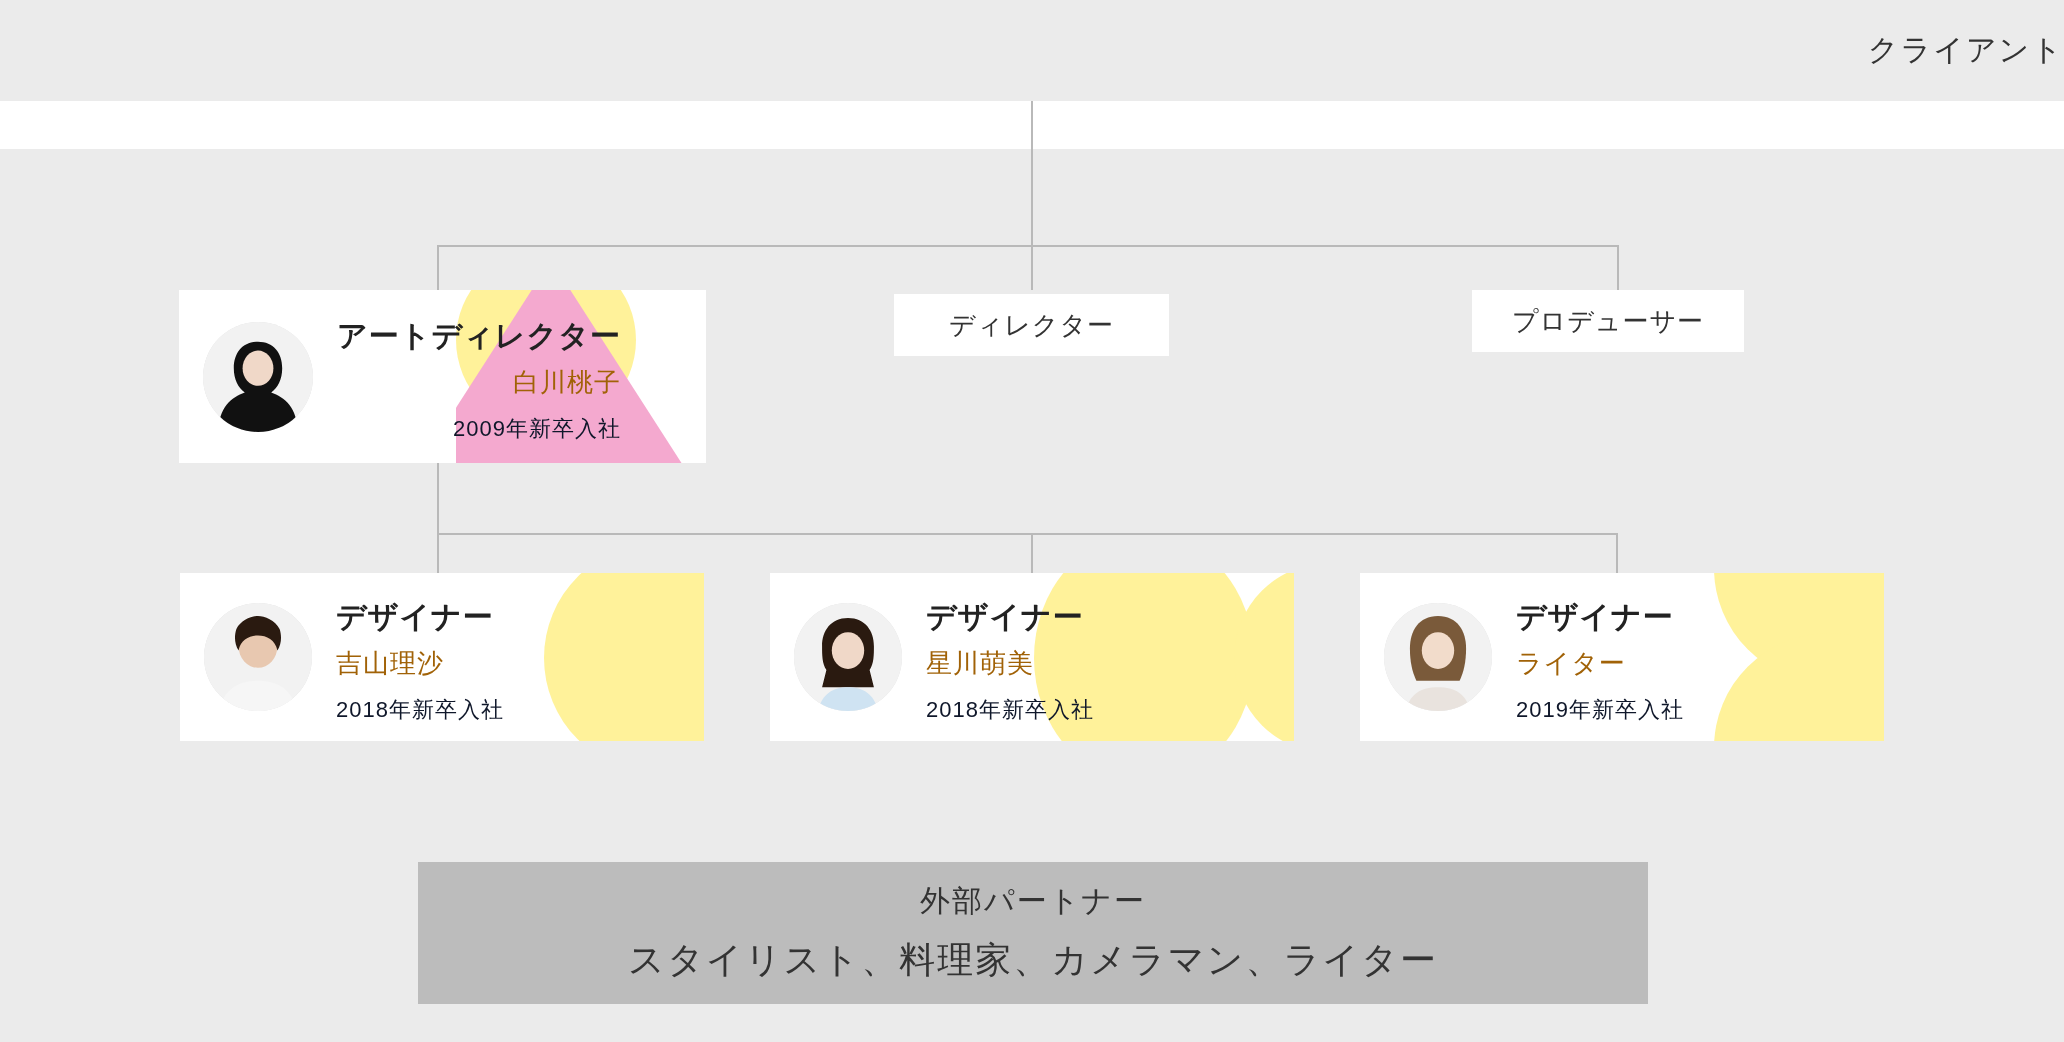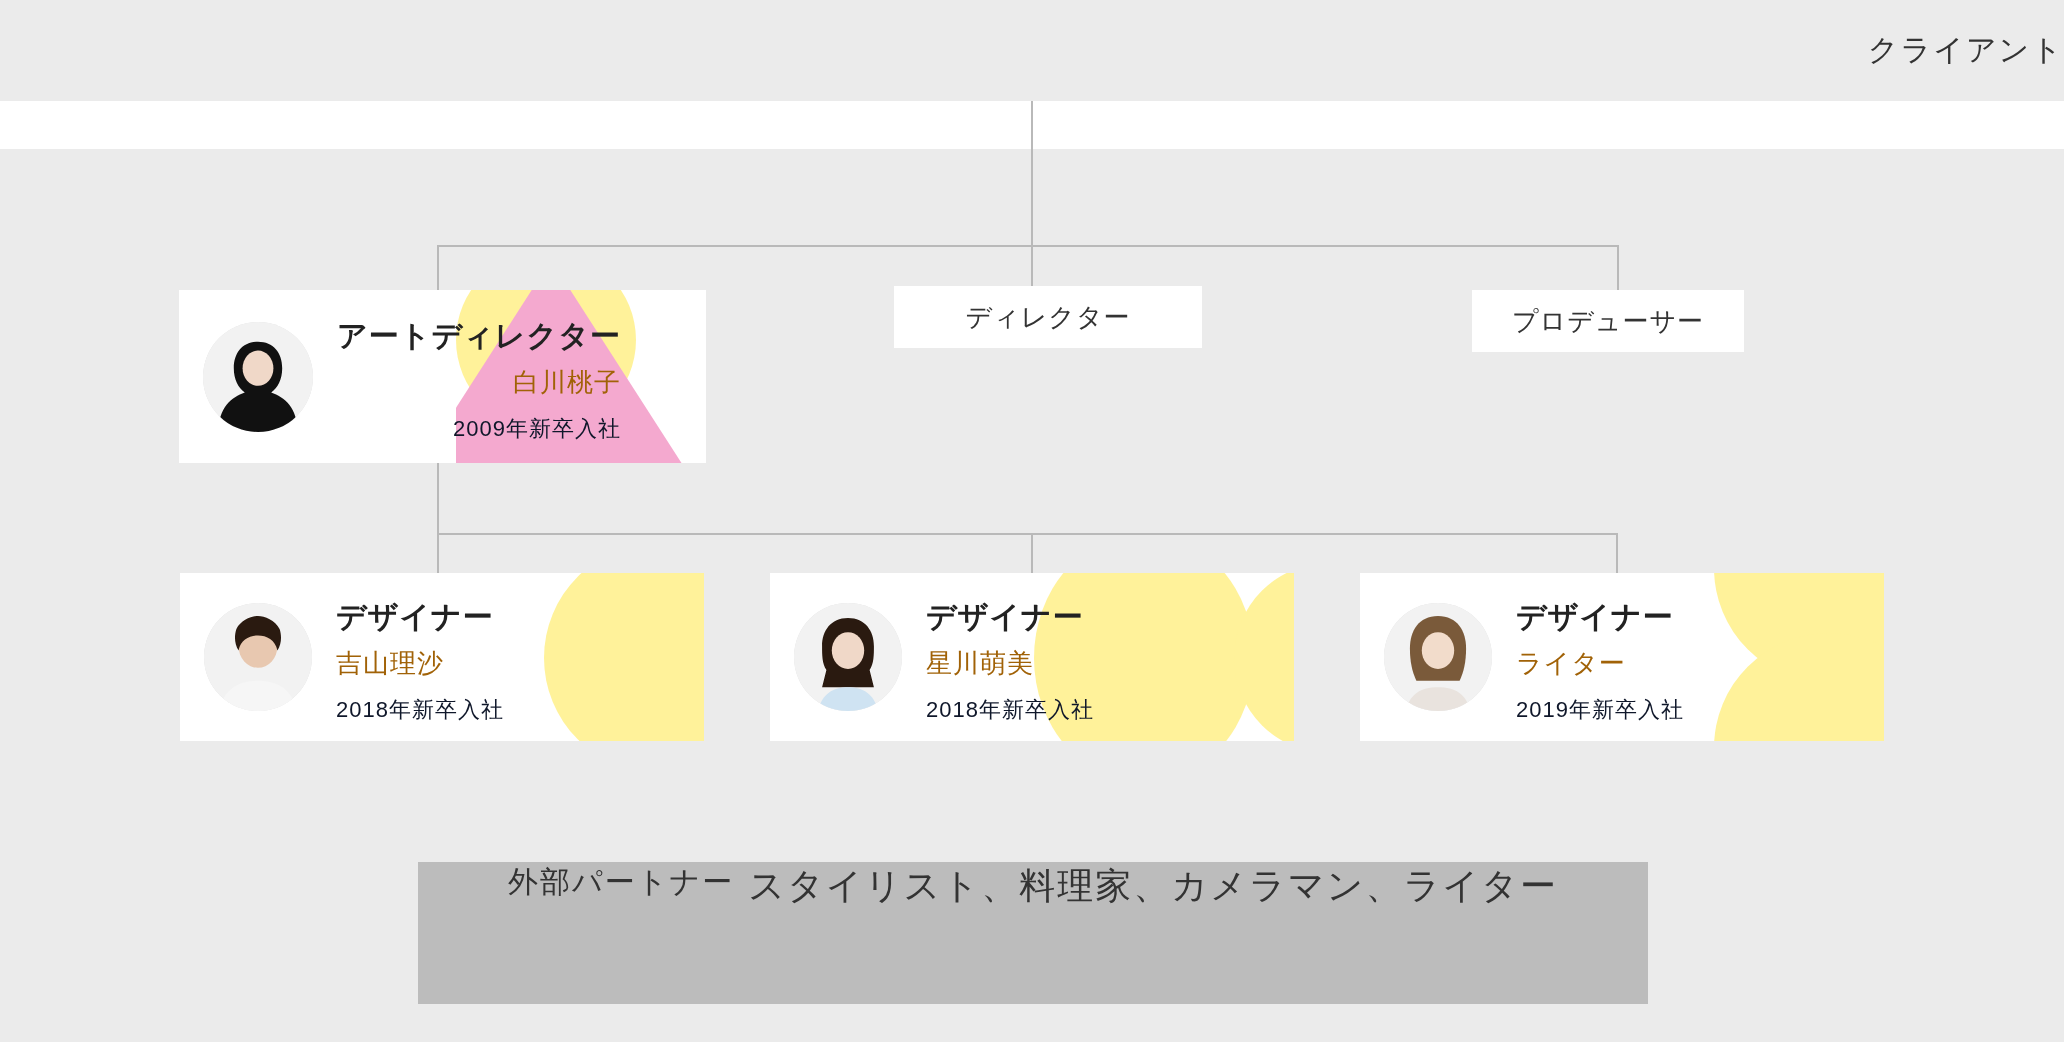--- a/index.html
+++ b/index.html
@@ -69,21 +69,21 @@
   .card .role { font-size: 30px; font-weight: 600; letter-spacing: 1px; color:#222; }
   .card .name { font-size: 26px; margin-top: 8px; letter-spacing: 1px; color:#a16207;}
   .card .year { font-size: 22px; margin-top: 14px; color:#0f172a; letter-spacing:1px;}
   
   .partner {
     position: absolute;
     background: #bcbcbc;
     text-align: center;
     color: #333;
     display: flex;
-    flex-direction: row;
+    flex-direction: column;
     justify-content: center;
     gap: 14px;
   }
   .partner .ptitle { font-size: 30px; letter-spacing: 2px; }
   .partner .psub   { font-size: 36px; letter-spacing: 2px; }
 </style>
 </head>
 <body>
 
 <div class="canvas">
@@ -116,21 +116,21 @@
           <ellipse cx="50" cy="42" rx="14" ry="16" fill="#f0d8c8"></ellipse>
         </svg>
     </div>
     <div class="texts" style="left:158px; top:26px;text-align:right;">
       <div class="role">アートディレクター</div>
       <div class="name">白川桃子</div>
       <div class="year">2009年新卒入社</div>
     </div>
   </div>
 
-  <div class="box-small" style="left:894px; top:286px; width:308px;">
+  <div class="box-small" style="left:894px; top:294px; width:275px;">
     <span>ディレクター</span>
   </div>
 
   <div class="box-small" style="left:1472px; top:290px; width:272px;">
     <span>プロデューサー</span>
   </div>
 
   <div class="line" style="left:437px; top:463px; width:2px; height:70px;"></div>
   <div class="line" style="left:437px; top:533px; width:1181px; height:2px;"></div>
   <div class="line" style="left:437px; top:533px; width:2px; height:40px;"></div>

